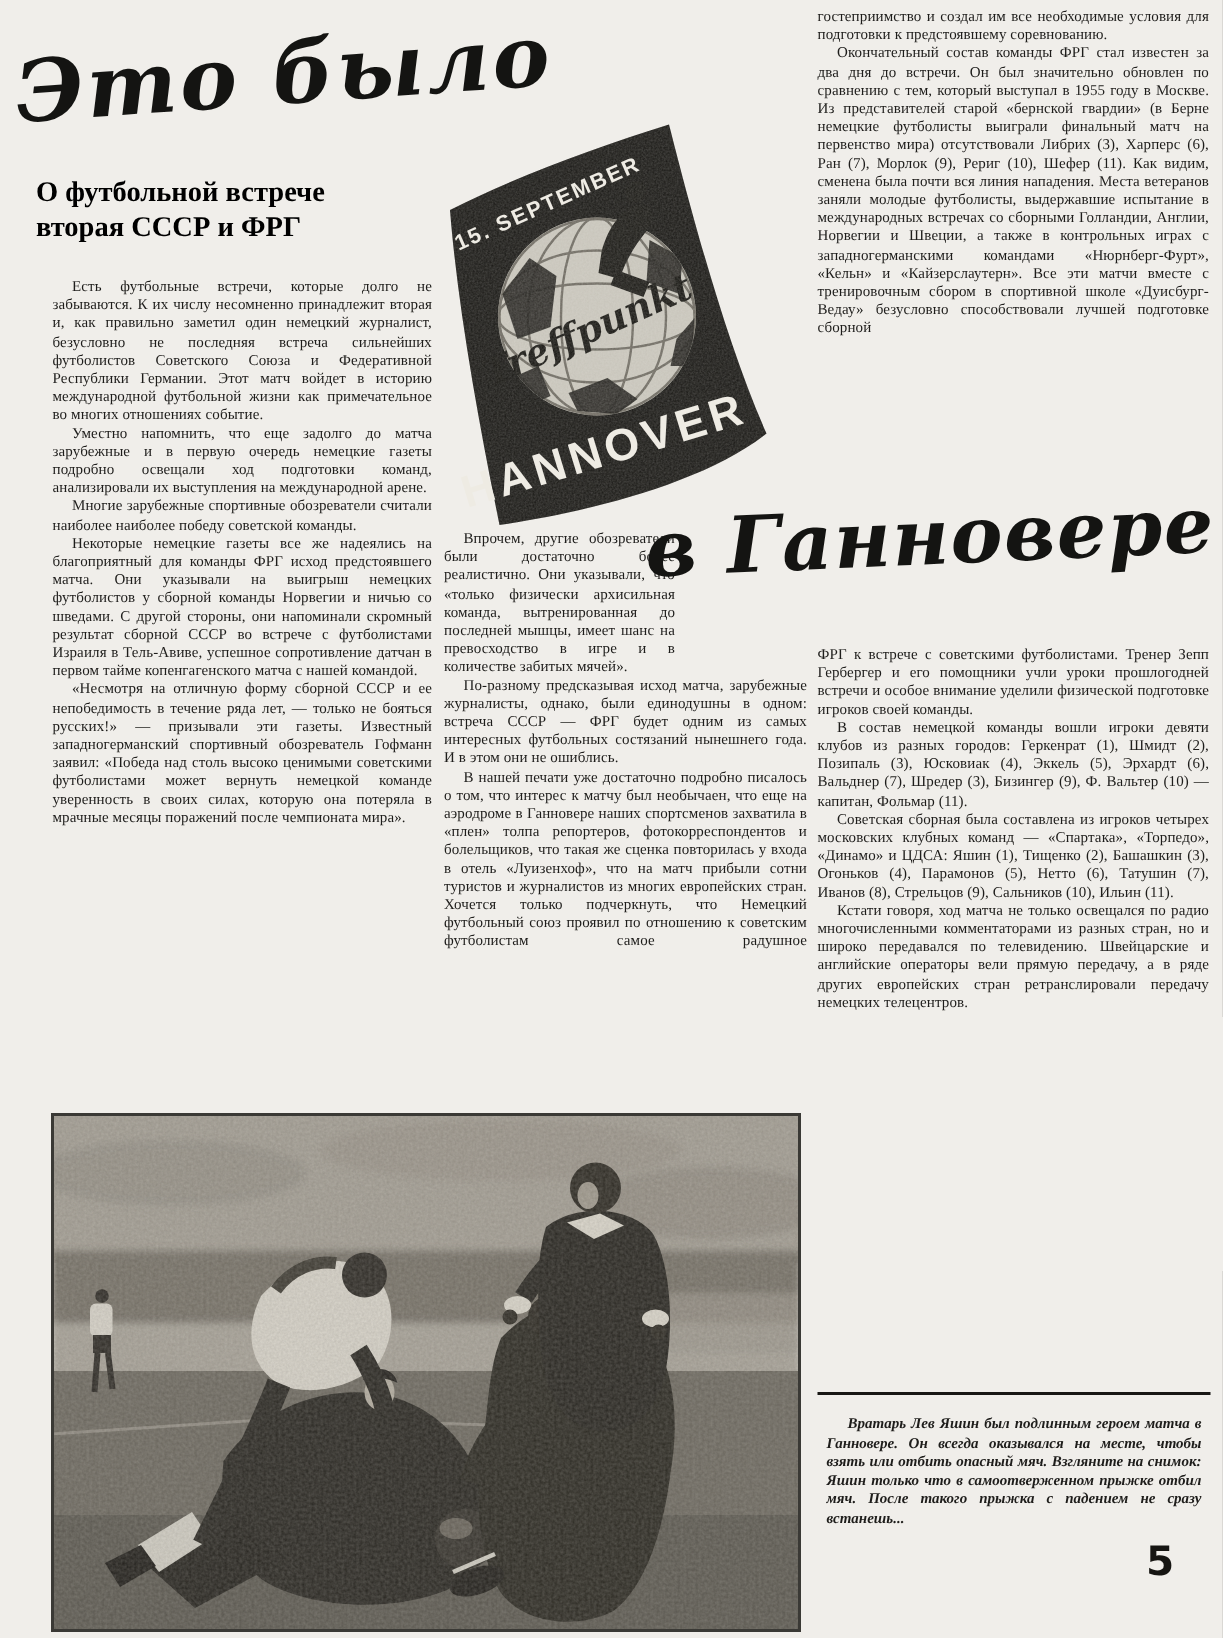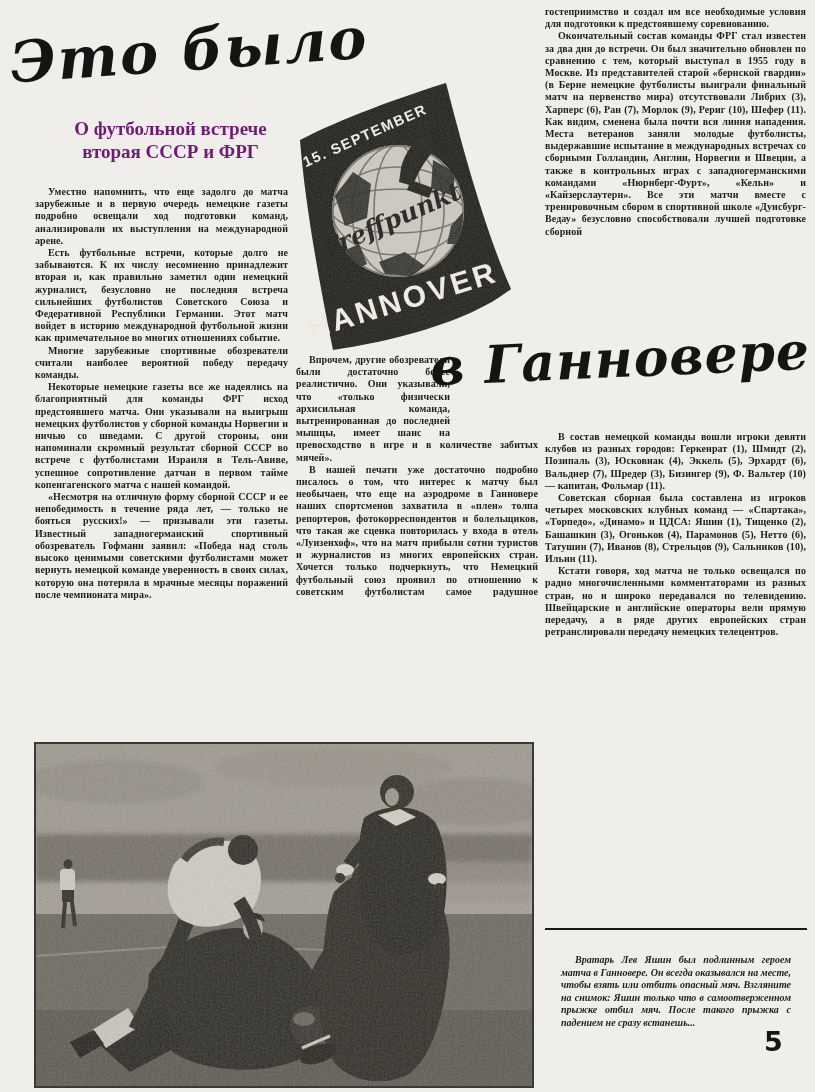--- a/index.html
+++ b/index.html
@@ -1,43 +1,43 @@
 <!DOCTYPE html>
 <html><head>
 <meta charset="utf-8">
 <style>
   html,body{margin:0;padding:0;background:#c9c7c2;}
   .page{position:relative;width:815px;height:1092px;background:#f0eeea;overflow:hidden;
         font-family:"Liberation Serif",serif;color:#1e1d1b;}
   
   .col{position:absolute;text-align:justify;font-size:10px;line-height:12.2px;
-       font-weight:700;letter-spacing:.08px;}
+       font-weight:400;letter-spacing:.08px;}
   .col p{margin:0;text-indent:13px;}
   .col p.noind{text-indent:0;}
   .col p.justall{text-align-last:justify;}
   .col-left{left:35px;top:186px;width:253px;}
   .col-middle{left:296px;top:354px;width:242px;}
   .col-right-top{left:545px;top:6px;width:261px;}
   .col-right-bottom{left:545px;top:431px;width:261px;}
   .mid-spacer{float:right;width:88px;height:80px;}
   
   .h-script{position:absolute;font-family:"DejaVu Serif",serif;font-style:italic;
             font-weight:700;color:#141412;white-space:nowrap;}
   .h-top{left:10px;top:16px;font-size:57px;letter-spacing:2px;transform:rotate(-4deg);}
   .h-bottom{left:430px;top:328px;font-size:52px;letter-spacing:1px;transform:rotate(-2.5deg);}
-  .subtitle{position:absolute;left:44px;top:117px;width:253px;text-align:center;
-            font-size:19px;line-height:23px;font-weight:700;color:#701a75;}
+  .subtitle{position:absolute;left:24px;top:117px;width:253px;
+            font-size:19px;line-height:23px;font-weight:700;color:#000000;}
   
   .stamp{position:absolute;left:283px;top:76px;width:250px;height:284px;}
   .photo{position:absolute;left:34px;top:742px;width:500px;height:346px;}
   
   .caption-rule{position:absolute;left:545px;top:928px;width:262px;height:2px;background:#181714;}
   .caption{position:absolute;left:545px;top:938px;width:262px;font-size:10px;line-height:12.5px;
            font-weight:700;font-style:italic;text-align:justify;}
-  .caption p{margin:16px;text-indent:14px;}
+  .caption p{margin:6px;text-indent:14px;}
   .pagenum{position:absolute;left:764px;top:1026px;font-family:"DejaVu Sans",sans-serif;
            font-size:27px;font-weight:700;color:#161512;}
 </style>
 </head>
 <body>
 
 <div class="page">
 
   <div class="h-script h-top">Это было</div>
 
@@ -89,41 +89,43 @@
       </g>
 
       <text transform="translate(84 64) rotate(-24)" text-anchor="middle" font-family="Liberation Sans, sans-serif" font-weight="bold" font-size="14.5" letter-spacing="1.5" fill="#eeebe3">15. SEPTEMBER</text>
 
       <text transform="translate(122 234) rotate(-17)" text-anchor="middle" font-family="Liberation Sans, sans-serif" font-weight="bold" font-size="30" letter-spacing="2" fill="#eeebe3" textLength="196">HANNOVER</text>
       <rect x="0" y="0" width="250" height="284" clip-path="url(#flagclip)" filter="url(#stgrain)" opacity="0.28"></rect>
     </svg>
   </div>
 
   <div class="col col-left">
+    <p>Есть футбольные встречи, которые долго не забываются. К их числу несомненно принадлежит вторая и, как правильно заметил один немецкий журналист, безусловно не последняя встреча сильнейших футболистов Советского Союза и Федеративной Республики Германии. Этот матч войдет в историю международной футбольной жизни как примечательное во многих отношениях событие.</p>
     <p>Уместно напомнить, что еще задолго до матча зарубежные и в первую очередь немецкие газеты подробно освещали ход подготовки команд, анализировали их выступления на международной арене.</p>
-    <p>Есть футбольные встречи, которые долго не забываются. К их числу несомненно принадлежит вторая и, как правильно заметил один немецкий журналист, безусловно не последняя встреча сильнейших футболистов Советского Союза и Федеративной Республики Германии. Этот матч войдет в историю международной футбольной жизни как примечательное во многих отношениях событие.</p>
-    <p>Многие зарубежные спортивные обозреватели считали наиболее вероятной победу передачу команды.</p>
+    <p>Многие зарубежные спортивные обозреватели считали наиболее наиболее победу советской команды.</p>
     <p>Некоторые немецкие газеты все же надеялись на благоприятный для команды ФРГ исход предстоявшего матча. Они указывали на выигрыш немецких футболистов у сборной команды Норвегии и ничью со шведами. С другой стороны, они напоминали скромный результат сборной СССР во встрече с футболистами Израиля в Тель-Авиве, успешное сопротивление датчан в первом тайме копенгагенского матча с нашей командой.</p>
     <p>«Несмотря на отличную форму сборной СССР и ее непобедимость в течение ряда лет, — только не бояться русских!» — призывали эти газеты. Известный западногерманский спортивный обозреватель Гофманн заявил: «Победа над столь высоко ценимыми советскими футболистами может вернуть немецкой команде уверенность в своих силах, которую она потеряла в мрачные месяцы поражений после чемпионата мира».</p>
   </div>
 
   <div class="col col-middle">
     <div class="mid-spacer"></div>
     <p>Впрочем, другие обозреватели были достаточно более реалистично. Они указывали, что «только физически архисильная команда, вытренированная до последней мышцы, имеет шанс на превосходство в игре и в количестве забитых мячей».</p>
+    <p>По-разному предсказывая исход матча, зарубежные журналисты, однако, были единодушны в одном: встреча СССР — ФРГ будет одним из самых интересных футбольных состязаний нынешнего года. И в этом они не ошиблись.</p>
     <p class="justall">В нашей печати уже достаточно подробно писалось о том, что интерес к матчу был необычаен, что еще на аэродроме в Ганновере наших спортсменов захватила в «плен» толпа репортеров, фотокорреспондентов и болельщиков, что такая же сценка повторилась у входа в отель «Луизенхоф», что на матч прибыли сотни туристов и журналистов из многих европейских стран. Хочется только подчеркнуть, что Немецкий футбольный союз проявил по отношению к советским футболистам самое радушное</p>
   </div>
 
   <div class="col col-right-top">
     <p class="noind">гостеприимство и создал им все необходимые условия для подготовки к предстоявшему соревнованию.</p>
     <p class="justall">Окончательный состав команды ФРГ стал известен за два дня до встречи. Он был значительно обновлен по сравнению с тем, который выступал в 1955 году в Москве. Из представителей старой «бернской гвардии» (в Берне немецкие футболисты выиграли финальный матч на первенство мира) отсутствовали Либрих (3), Харперс (6), Ран (7), Морлок (9), Рериг (10), Шефер (11). Как видим, сменена была почти вся линия нападения. Места ветеранов заняли молодые футболисты, выдержавшие испытание в международных встречах со сборными Голландии, Англии, Норвегии и Швеции, а также в контрольных играх с западногерманскими командами «Нюрнберг-Фурт», «Кельн» и «Кайзерслаутерн». Все эти матчи вместе с тренировочным сбором в спортивной школе «Дуисбург-Ведау» безусловно способствовали лучшей подготовке сборной</p>
   </div>
 
   <div class="h-script h-bottom">в Ганновере</div>
 
   <div class="col col-right-bottom">
+    <p class="noind">ФРГ к встрече с советскими футболистами. Тренер Зепп Гербергер и его помощники учли уроки прошлогодней встречи и особое внимание уделили физической подготовке игроков своей команды.</p>
     <p>В состав немецкой команды вошли игроки девяти клубов из разных городов: Геркенрат (1), Шмидт (2), Позипаль (3), Юсковиак (4), Эккель (5), Эрхардт (6), Вальднер (7), Шредер (3), Бизингер (9), Ф. Вальтер (10) — капитан, Фольмар (11).</p>
     <p>Советская сборная была составлена из игроков четырех московских клубных команд — «Спартака», «Торпедо», «Динамо» и ЦДСА: Яшин (1), Тищенко (2), Башашкин (3), Огоньков (4), Парамонов (5), Нетто (6), Татушин (7), Иванов (8), Стрельцов (9), Сальников (10), Ильин (11).</p>
     <p>Кстати говоря, ход матча не только освещался по радио многочисленными комментаторами из разных стран, но и широко передавался по телевидению. Швейцарские и английские операторы вели прямую передачу, а в ряде других европейских стран ретранслировали передачу немецких телецентров.</p>
   </div>
 
   <div class="photo">
     <svg width="500" height="346" viewBox="0 0 500 346">
       <defs>
         <filter id="phgrainD" x="0" y="0" width="100%" height="100%">
           <feTurbulence type="fractalNoise" baseFrequency="0.65" numOctaves="2" seed="11"></feTurbulence>

